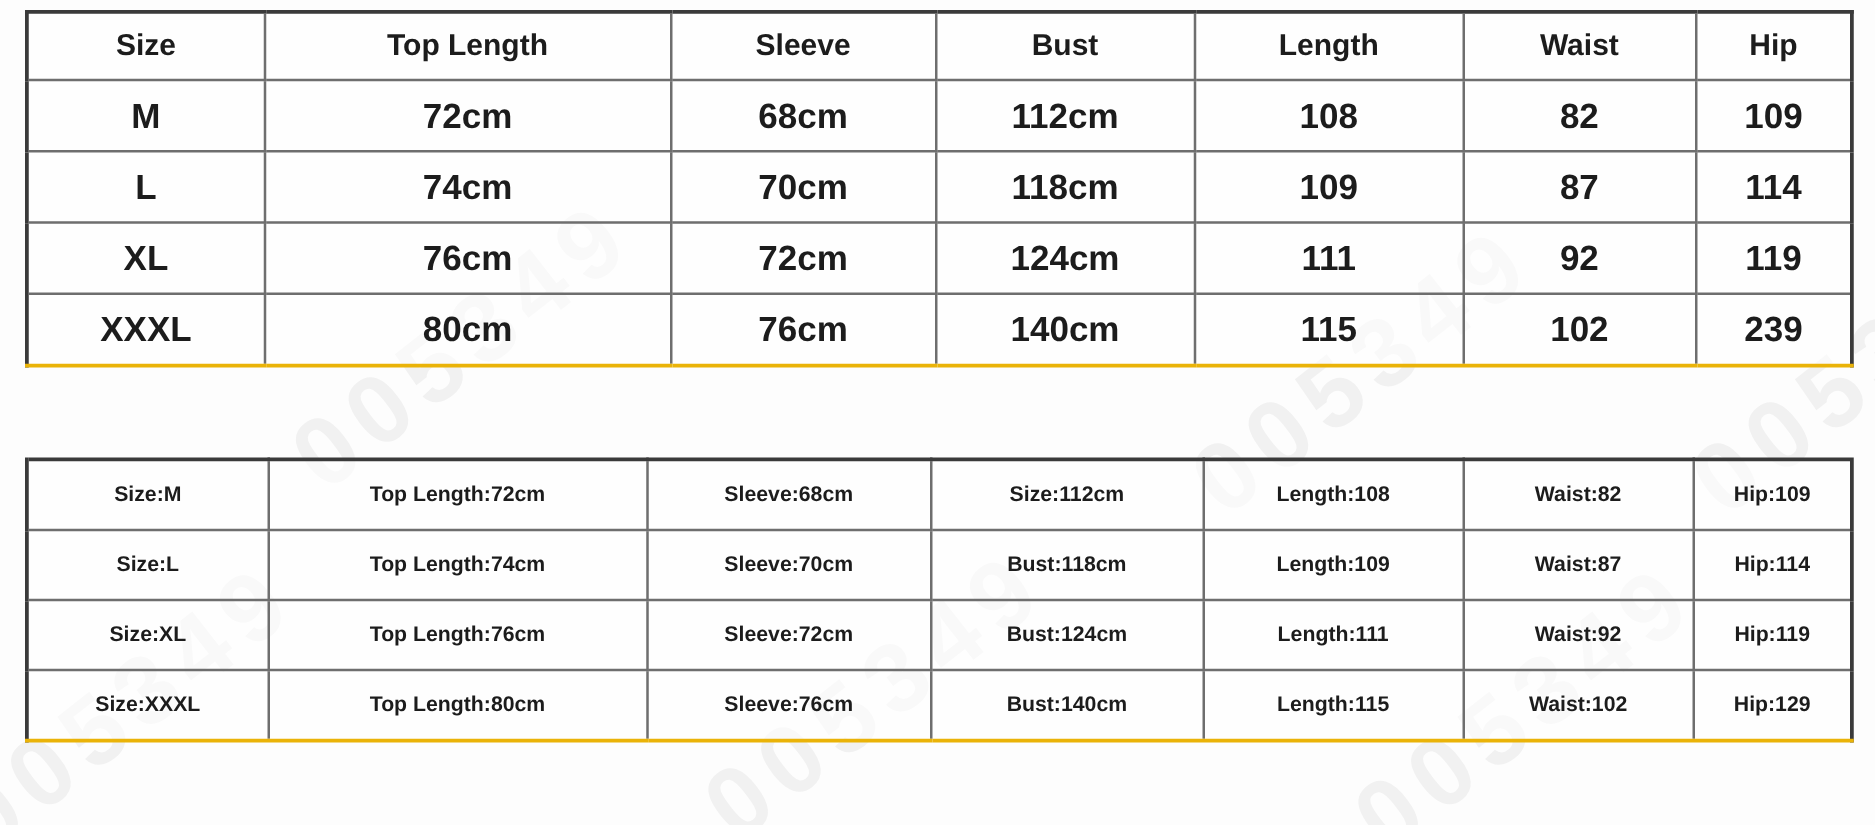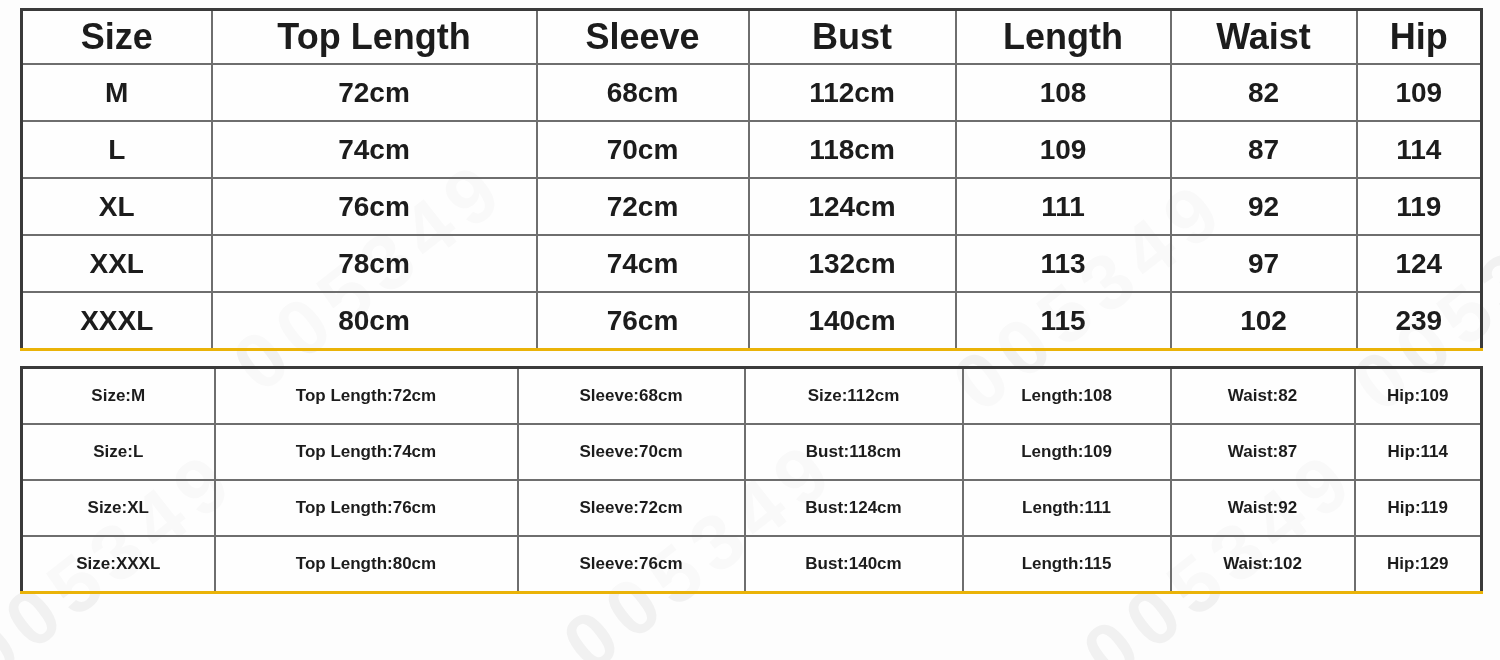--- a/index.html
+++ b/index.html
@@ -34,21 +34,21 @@
   }
   table.size-chart td,table.size-chart th{
     border:2px solid #6e6e6e;
     text-align:center;
     vertical-align:middle;
     padding:0;
     font-weight:bold;
     background:rgba(255,255,255,0.55);
   }
   table.top{top:8px;width:1460px;}
-  table.top th{height:52px;font-size:36px;}
+  table.top th{height:52px;font-size:24px;}
   table.top td{height:55px;font-size:28px;}
   table.bottom{top:366px;width:1460px;}
   table.bottom td{height:54px;font-size:17px;}
   
   table.size-chart{border:3px solid #3a3a3a;}
   table.top tr:first-child th{border-top:3px solid #3a3a3a;}
   table.size-chart tr:last-child td{border-bottom:3px solid #eab308;}
   table.size-chart tr th:first-child,table.size-chart tr td:first-child{border-left:3px solid #3a3a3a;}
   table.size-chart tr th:last-child,table.size-chart tr td:last-child{border-right:3px solid #3a3a3a;}
 </style>
@@ -108,29 +108,20 @@
         <tr>
           <td>XL</td>
           <td>76cm</td>
           <td>72cm</td>
           <td>124cm</td>
           <td>111</td>
           <td>92</td>
           <td>119</td>
         </tr>
         <tr>
-          <td>XXL</td>
-          <td>78cm</td>
-          <td>74cm</td>
-          <td>132cm</td>
-          <td>113</td>
-          <td>97</td>
-          <td>124</td>
-        </tr>
-        <tr>
           <td>XXXL</td>
           <td>80cm</td>
           <td>76cm</td>
           <td>140cm</td>
           <td>115</td>
           <td>102</td>
           <td>239</td>
         </tr>
       </tbody>
   </table>

